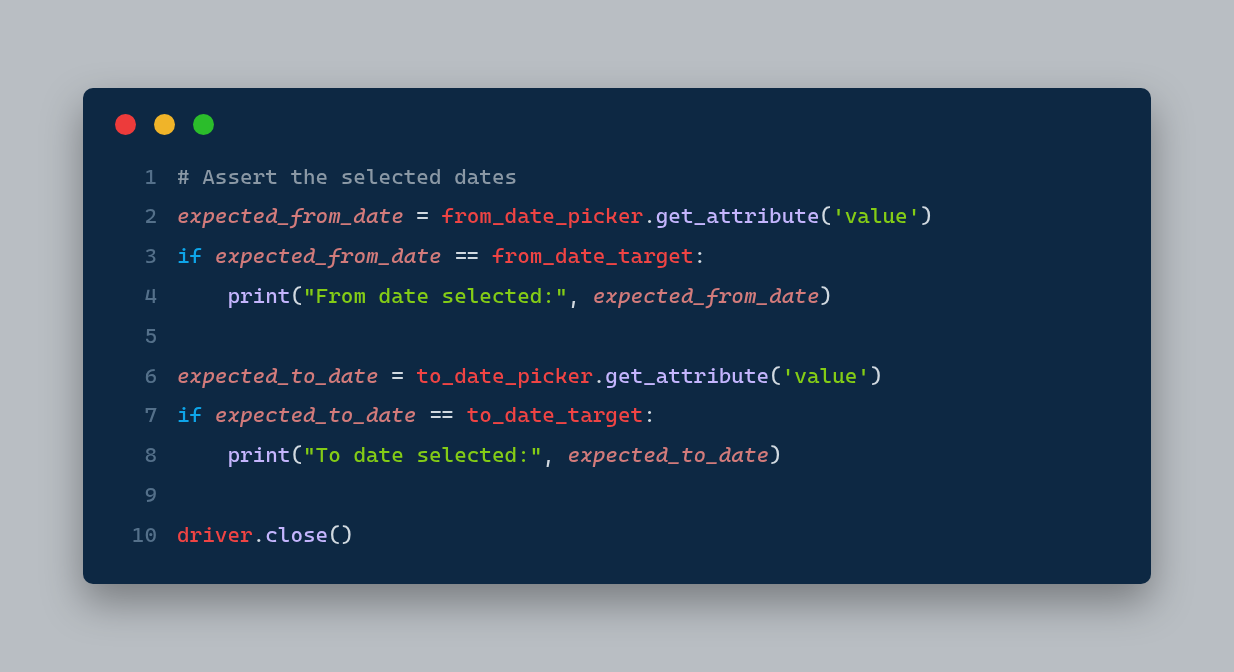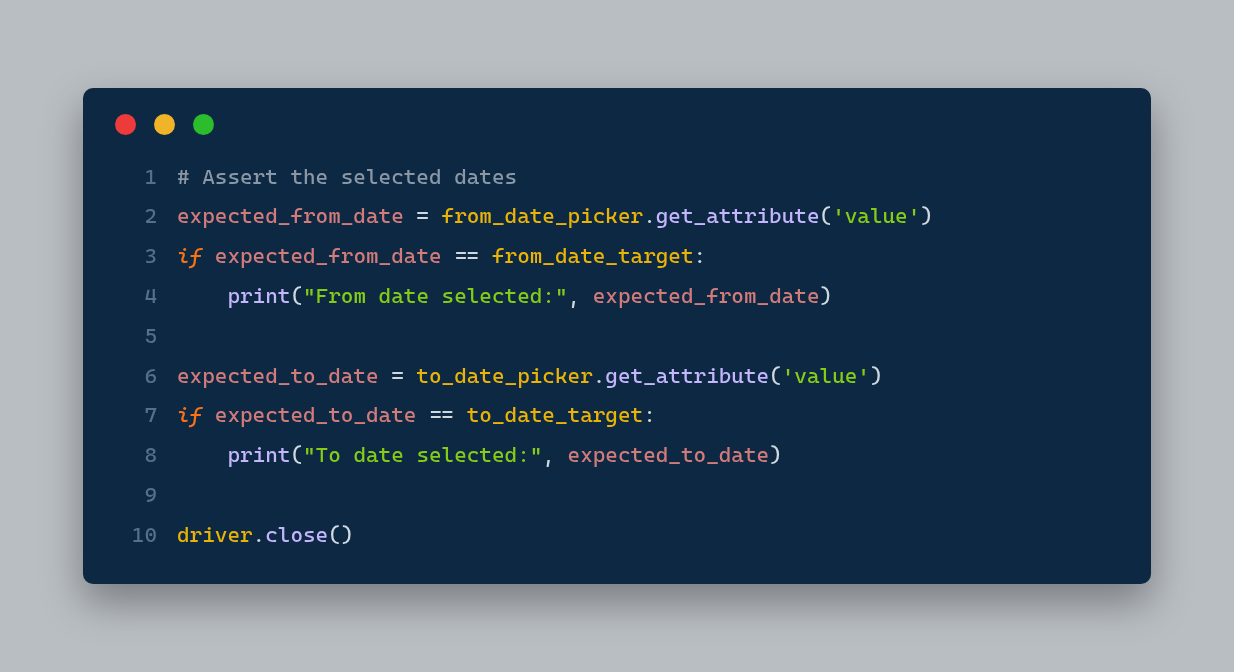--- a/index.html
+++ b/index.html
@@ -46,26 +46,26 @@
     width: 44px;
     text-align: right;
     color: #54708a;
     user-select: none;
     flex: 0 0 44px;
     margin-right: 20px;
   }
   .line { flex: 1 1 auto; }
 
   .cm    { color: #8a98a5; text-align: right; }           
-  .var   { color: #d27b7b; }           
+  .var   { color: #d27b7b; font-style: italic; }           
   .op    { color: #d1d9e0; }           
-  .fn    { color: #eab308; }           
+  .fn    { color: #ef4444; }           
   .meth  { color: #c4b5fd; }           
   .str   { color: #84cc16; }           
-  .kw    { color: #f97316; font-style: italic; } 
+  .kw    { color: #0ea5e9; } 
 </style>
 </head>
 <body>
 
 <div class="window">
   <div class="traffic-lights">
     <div class="dot red"></div>
     <div class="dot yellow"></div>
     <div class="dot green"></div>
   </div>

